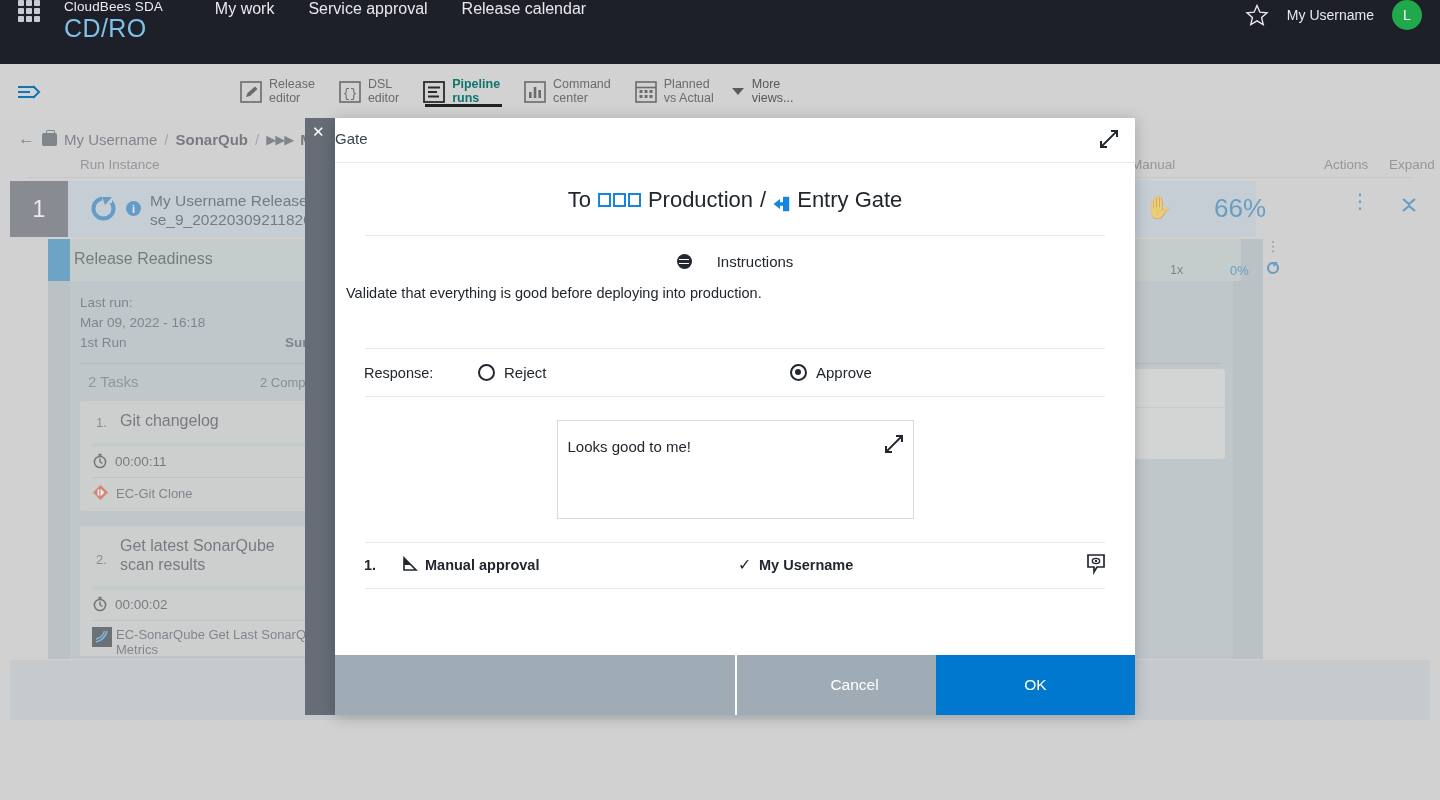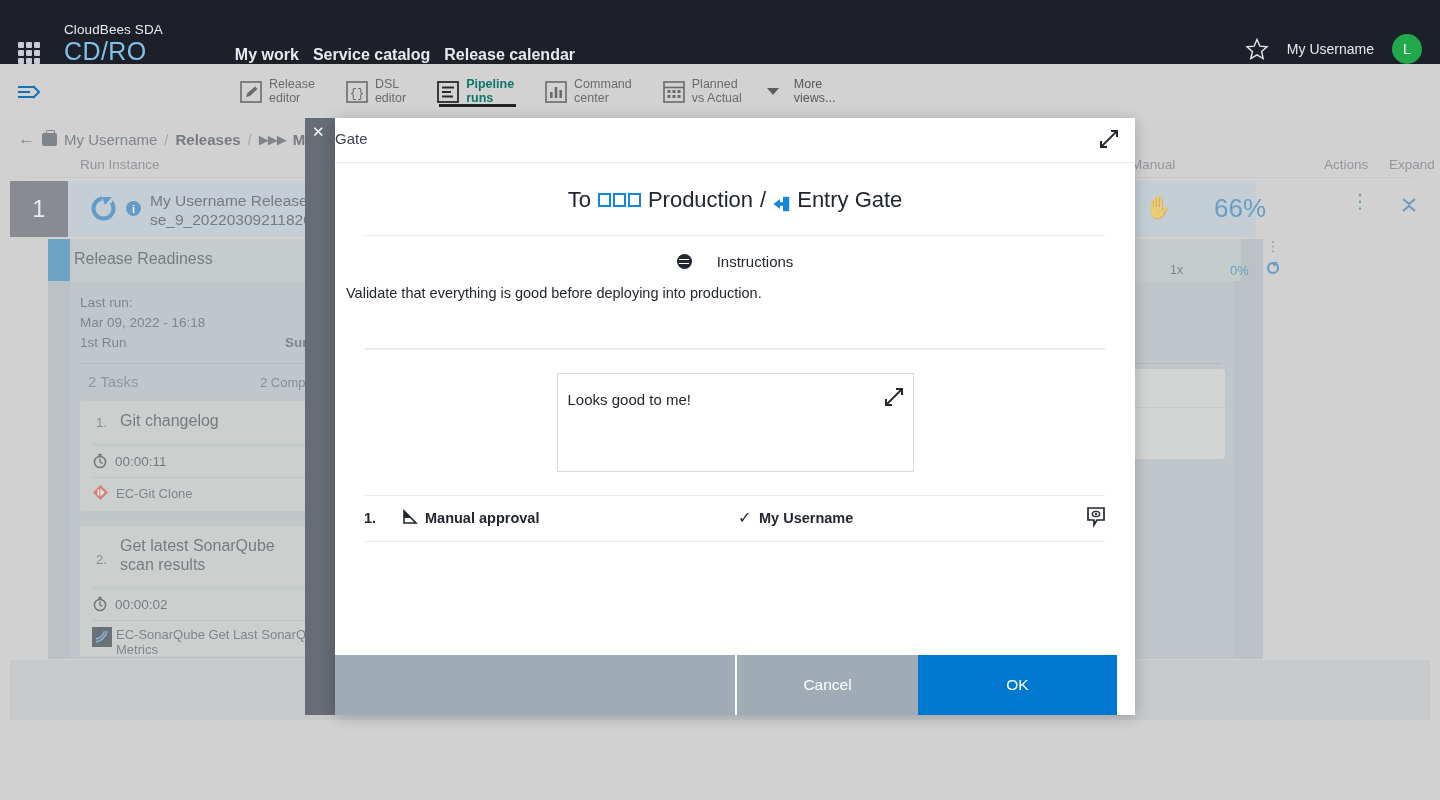--- a/index.html
+++ b/index.html
@@ -7,43 +7,43 @@
     width:1440px;height:800px;overflow:hidden;
     font-family:"Liberation Sans", sans-serif;
     background:#cfcfcf;
     -webkit-font-smoothing:antialiased;
   }
   .app{position:relative;width:1440px;height:800px;}
 
   
   .topbar{
     position:absolute;left:0;top:0;width:1440px;height:64px;
-    background:#1d2029;display:flex;align-items:flex-end;
+    background:#1d2029;display:flex;align-items:flex-start;
   }
   .grid-icon{margin-left:18px;width:22px;height:22px;
     display:grid;grid-template-columns:repeat(3,1fr);grid-template-rows:repeat(3,1fr);gap:2.5px;}
   .grid-icon i{background:#c9ccd4;border-radius:1px;display:block;}
   .brandwrap{margin-left:24px;line-height:1.05;}
   .brand-sup{color:#e9eaee;font-size:13.5px;letter-spacing:.1px;}
   .brand-main{color:#7fc1e8;font-size:25px;letter-spacing:.4px;margin-top:1px;}
-  .mainnav{display:flex;margin-left:72px;gap:14px;font-weight:bold;}
+  .mainnav{display:flex;margin-left:52px;gap:34px;}
   .mainnav a{color:#e8e9ed;font-size:16px;text-decoration:none;white-space:nowrap;}
   .topright{margin-left:auto;display:flex;align-items:center;gap:18px;padding-right:18px;}
   .star{width:24px;height:24px;}
   .username{color:#e8e9ed;font-size:14px;}
   .avatar{width:30px;height:30px;border-radius:50%;background:#20a84a;color:#fff;
     display:flex;align-items:center;justify-content:center;font-size:14px;}
 
   
   .subbar{
     position:absolute;left:0;top:64px;width:1440px;height:55px;
     background:#d2d2d2;display:flex;align-items:center;
   }
   .menu-toggle{margin-left:16px;width:28px;height:22px;display:flex;align-items:center;}
-  .views{display:flex;align-items:center;margin-left:184px;gap:7px;}
+  .views{display:flex;align-items:center;margin-left:184px;gap:0px;}
   .viewitem{display:flex;align-items:center;gap:7px;padding:0 12px;height:55px;
     position:relative;cursor:pointer;}
   .viewitem .vicon{width:22px;height:22px;flex:none;}
   .viewitem .vlabel{font-size:12.5px;color:#6b6b6b;line-height:13.5px;white-space:pre-line;}
   .viewitem.active .vlabel{color:#0f766e;font-weight:bold;}
   .viewitem.active::after{content:"";position:absolute;left:14px;right:10px;bottom:12px;height:3px;background:#222;}
   .caret{width:0;height:0;border-left:6px solid transparent;border-right:6px solid transparent;
     border-top:7px solid #5c5c5c;margin:0 8px 0 6px;}
   .moreviews{font-size:12.5px;color:#585858;line-height:13.5px;white-space:pre-line;}
 
@@ -155,22 +155,22 @@
   .ap-num{position:absolute;left:29px;top:14px;font-size:14.5px;font-weight:bold;color:#22272f;}
   .ap-icon{position:absolute;left:67px;top:13px;width:17px;height:17px;}
   .ap-name{position:absolute;left:90px;top:14px;font-size:14.5px;font-weight:bold;color:#22272f;}
   .ap-check{position:absolute;left:403px;top:12px;font-size:16px;color:#22272f;}
   .ap-user{position:absolute;left:424px;top:14px;font-size:14.5px;font-weight:bold;color:#22272f;}
   .ap-cmt{position:absolute;right:28px;top:10px;width:22px;height:22px;}
   .mdiv5{height:1px;background:#e6eaef;margin:0 30px;}
 
   .mfooter{position:absolute;left:335px;top:655px;width:800px;height:60px;display:flex;}
   .f-spacer{width:400px;background:#9facb5;border-right:2px solid #fff;}
-  .f-cancel{width:181px;background:#9facb5;color:#fff;font-size:15.5px;
-    display:flex;align-items:center;justify-content:center;cursor:pointer;}
+  .f-cancel{width:163px;background:#9facb5;color:#fff;font-size:15.5px;
+    display:flex;align-items:center;justify-content:center;cursor:pointer;padding-left:36px;}
   .f-ok{width:199px;background:#0078d0;color:#fff;font-size:15.5px;
     display:flex;align-items:center;justify-content:center;cursor:pointer;}
 
   .overlaydim{position:absolute;left:0;top:119px;width:1440px;height:681px;
     background:rgba(210,210,210,.45);pointer-events:none;}
 </style>
 </head>
 <body>
 
 <div class="app">
@@ -186,21 +186,21 @@
         <i></i>
         <i></i>
         <i></i>
     </div>
     <div class="brandwrap">
       <div class="brand-sup">CloudBees SDA</div>
       <div class="brand-main">CD/RO</div>
     </div>
     <div class="mainnav">
       <a href="#">My work</a>
-      <a href="#">Service catalog</a>
+      <a href="#">Service approval</a>
       <a href="#">Release calendar</a>
     </div>
     <div class="topright">
       <span class="star">
         <svg viewBox="0 0 24 24" width="24" height="24">
             <polygon points="12,2.5 14.9,9.2 22,9.8 16.6,14.5 18.2,21.5 12,17.8 5.8,21.5 7.4,14.5 2,9.8 9.1,9.2" fill="none" stroke="#e8e9ed" stroke-width="1.4"></polygon>
           </svg>
       </span>
       <span class="username">My Username</span>
       <span class="avatar">L</span>
@@ -283,21 +283,21 @@
     </div>
   </div>
 
   <div class="page">
 
     <div class="breadcrumb">
       <span class="bc-back">←</span>
       <span class="briefcase"></span>
       <span>My Username</span>
       <span class="bc-sep">/</span>
-      <span class="bc-strong">Releases</span>
+      <span class="bc-strong">SonarQub</span>
       <span class="bc-sep">/</span>
       <span class="ff">▶▶▶</span>
       <span class="bc-strong">My Usern</span>
     </div>
 
     <div class="colhead">
       <span style="left:80px;top:5px">Run Instance</span>
       <span style="left:1131px;top:5px">Manual</span>
       <span style="left:1324px;top:5px">Actions</span>
       <span style="left:1389px;top:5px">Expand</span>
@@ -457,20 +457,31 @@
     <div class="mdiv"></div>
 
     <div class="instr-head">
       <span class="instr-icon"></span>
       <span>Instructions</span>
     </div>
     <div class="instr-body">Validate that everything is good before deploying into production.</div>
 
     <div class="mdiv2"></div>
 
+    <div class="resprow">
+      <span class="resplabel">Response:</span>
+      <label class="radio-opt reject">
+        <span class="radio"></span>
+        <span class="radio-lbl">Reject</span>
+      </label>
+      <label class="radio-opt approve">
+        <span class="radio on"></span>
+        <span class="radio-lbl">Approve</span>
+      </label>
+    </div>
 
     <div class="mdiv3"></div>
 
     <div class="commentwrap">
       <div class="commentbox">
         <span class="ctext">Looks good to me!</span>
         <span class="cexp">
           <svg viewBox="0 0 20 20" width="20" height="20">
             <polyline points="12,2 18,2 18,8" fill="none" stroke="#22272f" stroke-width="2"></polyline>
             <polyline points="8,18 2,18 2,12" fill="none" stroke="#22272f" stroke-width="2"></polyline>

